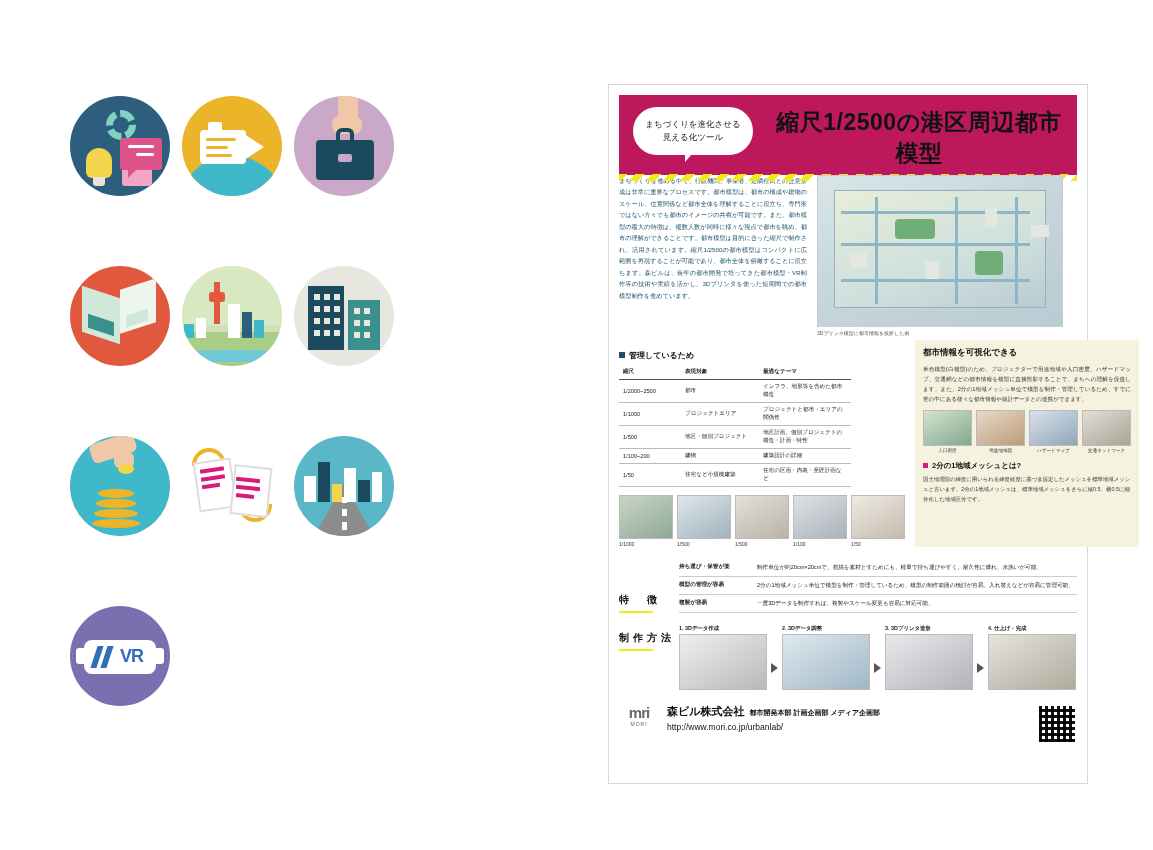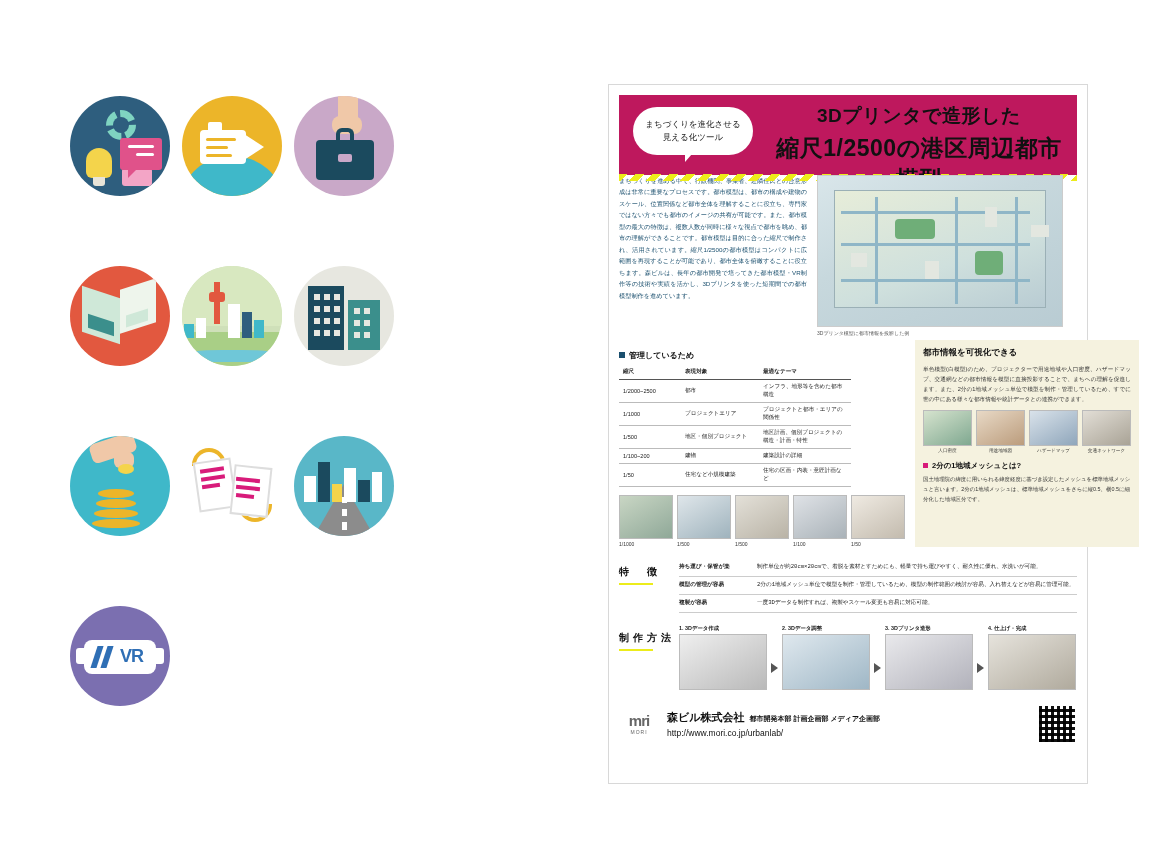--- a/index.html
+++ b/index.html
@@ -157,40 +157,40 @@
   .mini .img{height:34px;border:0.5px solid #bbb;}
   .mini .lab{font-size:4.6px;color:#333;margin-top:2px;text-align:center;}
   .m-a{background:linear-gradient(150deg,#d6e3ce,#7fa890);}
   .m-b{background:linear-gradient(150deg,#e8d9c6,#bb9c7c);}
   .m-c{background:linear-gradient(150deg,#d9e2ea,#8fa6bb);}
   .m-d{background:linear-gradient(150deg,#e2ded6,#a9a396);}
   .sub-head{font-size:7.5px;font-weight:bold;color:#111;margin:8px 0 4px 0;}
   .sub-head .sq{display:inline-block;width:5px;height:5px;background:#d81b7a;margin-right:4px;}
   .sub-text{font-size:5.4px;line-height:1.8;color:#333;}
   
-  .feature-wrap{display:flex;align-items:flex-start;margin-top:12px;font-family:Liberation Mono, monospace;}
+  .feature-wrap{display:flex;align-items:flex-end;margin-top:12px;}
   .side-label{width:60px;font-size:10px;font-weight:bold;color:#111;letter-spacing:4px;padding-top:6px;}
   .side-label .bar{display:block;width:34px;height:2px;background:#ecec1b;margin-top:4px;}
   .feature-rows{flex:1;}
   .frow{display:flex;border-bottom:0.6px solid #cccccc;padding:4px 0;font-size:5.6px;color:#222;}
   .frow .fl{width:78px;font-weight:bold;}
   .frow .fr{flex:1;line-height:1.6;}
   
   .proc-wrap{display:flex;align-items:flex-start;margin-top:12px;}
   .steps{flex:1;display:flex;align-items:flex-start;gap:4px;}
   .step{width:88px;}
   .step .t{font-size:5.4px;font-weight:bold;color:#222;margin-bottom:2px;}
   .step .img{height:54px;border:0.5px solid #bbb;}
   .s-a{background:linear-gradient(150deg,#efefef,#b9b9b9);}
   .s-b{background:linear-gradient(150deg,#dfe8ee,#9fb7c6);}
   .s-c{background:linear-gradient(150deg,#e9e9ec,#b2b2bb);}
   .s-d{background:linear-gradient(150deg,#e6e3dc,#b0aa9d);}
   .arrow{align-self:center;width:0;height:0;border-style:solid;border-width:5px 0 5px 7px;border-color:transparent transparent transparent #555;margin-top:22px;}
   
-  .footer{display:flex;align-items:center;margin-top:14px;border-top:0px;}
+  .footer{display:flex;margin-top:14px;border-top:0px;}
   .logo{width:40px;text-align:center;}
   .logo .mark{font-size:15px;font-weight:bold;color:#666;letter-spacing:-1px;}
   .logo .sub{font-size:5px;color:#666;letter-spacing:1px;}
   .company{margin-left:8px;}
   .company .c1{font-size:11px;font-weight:bold;color:#111;}
   .company .c1 span.dept{font-size:7px;font-weight:bold;margin-left:5px;}
   .company .c2{font-size:8.5px;color:#111;margin-top:3px;}
   .qr{margin-left:auto;width:36px;height:36px;
      background:
       repeating-linear-gradient(90deg,#111 0 3px,#fff 3px 6px),
@@ -342,21 +342,20 @@
 
 <div id="poster">
   <div class="poster-inner">
 
     <div id="banner">
       <div class="bubble">
         <div>まちづくりを進化させる</div>
         <div>見える化ツール</div>
       </div>
       <div class="btitle">
-        <div class="bt1">3Dプリンタで造形した</div>
         <div class="bt2">縮尺1/2500の港区周辺都市模型</div>
       </div>
       <div class="zig"></div>
     </div>
 
     <div class="two-col">
       <div class="body-text">まちづくりを進める中で、行政機関、事業者、近隣住民との合意形成は非常に重要なプロセスです。都市模型は、都市の構成や建物のスケール、位置関係など都市全体を理解することに役立ち、専門家ではない方々でも都市のイメージの共有が可能です。また、都市模型の最大の特徴は、複数人数が同時に様々な視点で都市を眺め、都市の理解ができることです。都市模型は目的に合った縮尺で制作され、活用されています。縮尺1/2500の都市模型はコンパクトに広範囲を再現することが可能であり、都市全体を俯瞰することに役立ちます。森ビルは、長年の都市開発で培ってきた都市模型・VR制作等の技術や実績を活かし、3Dプリンタを使った短期間での都市模型制作を進めています。</div>
       <div class="photo-col">
         <div class="photo-main">
           <div class="mapbox">

